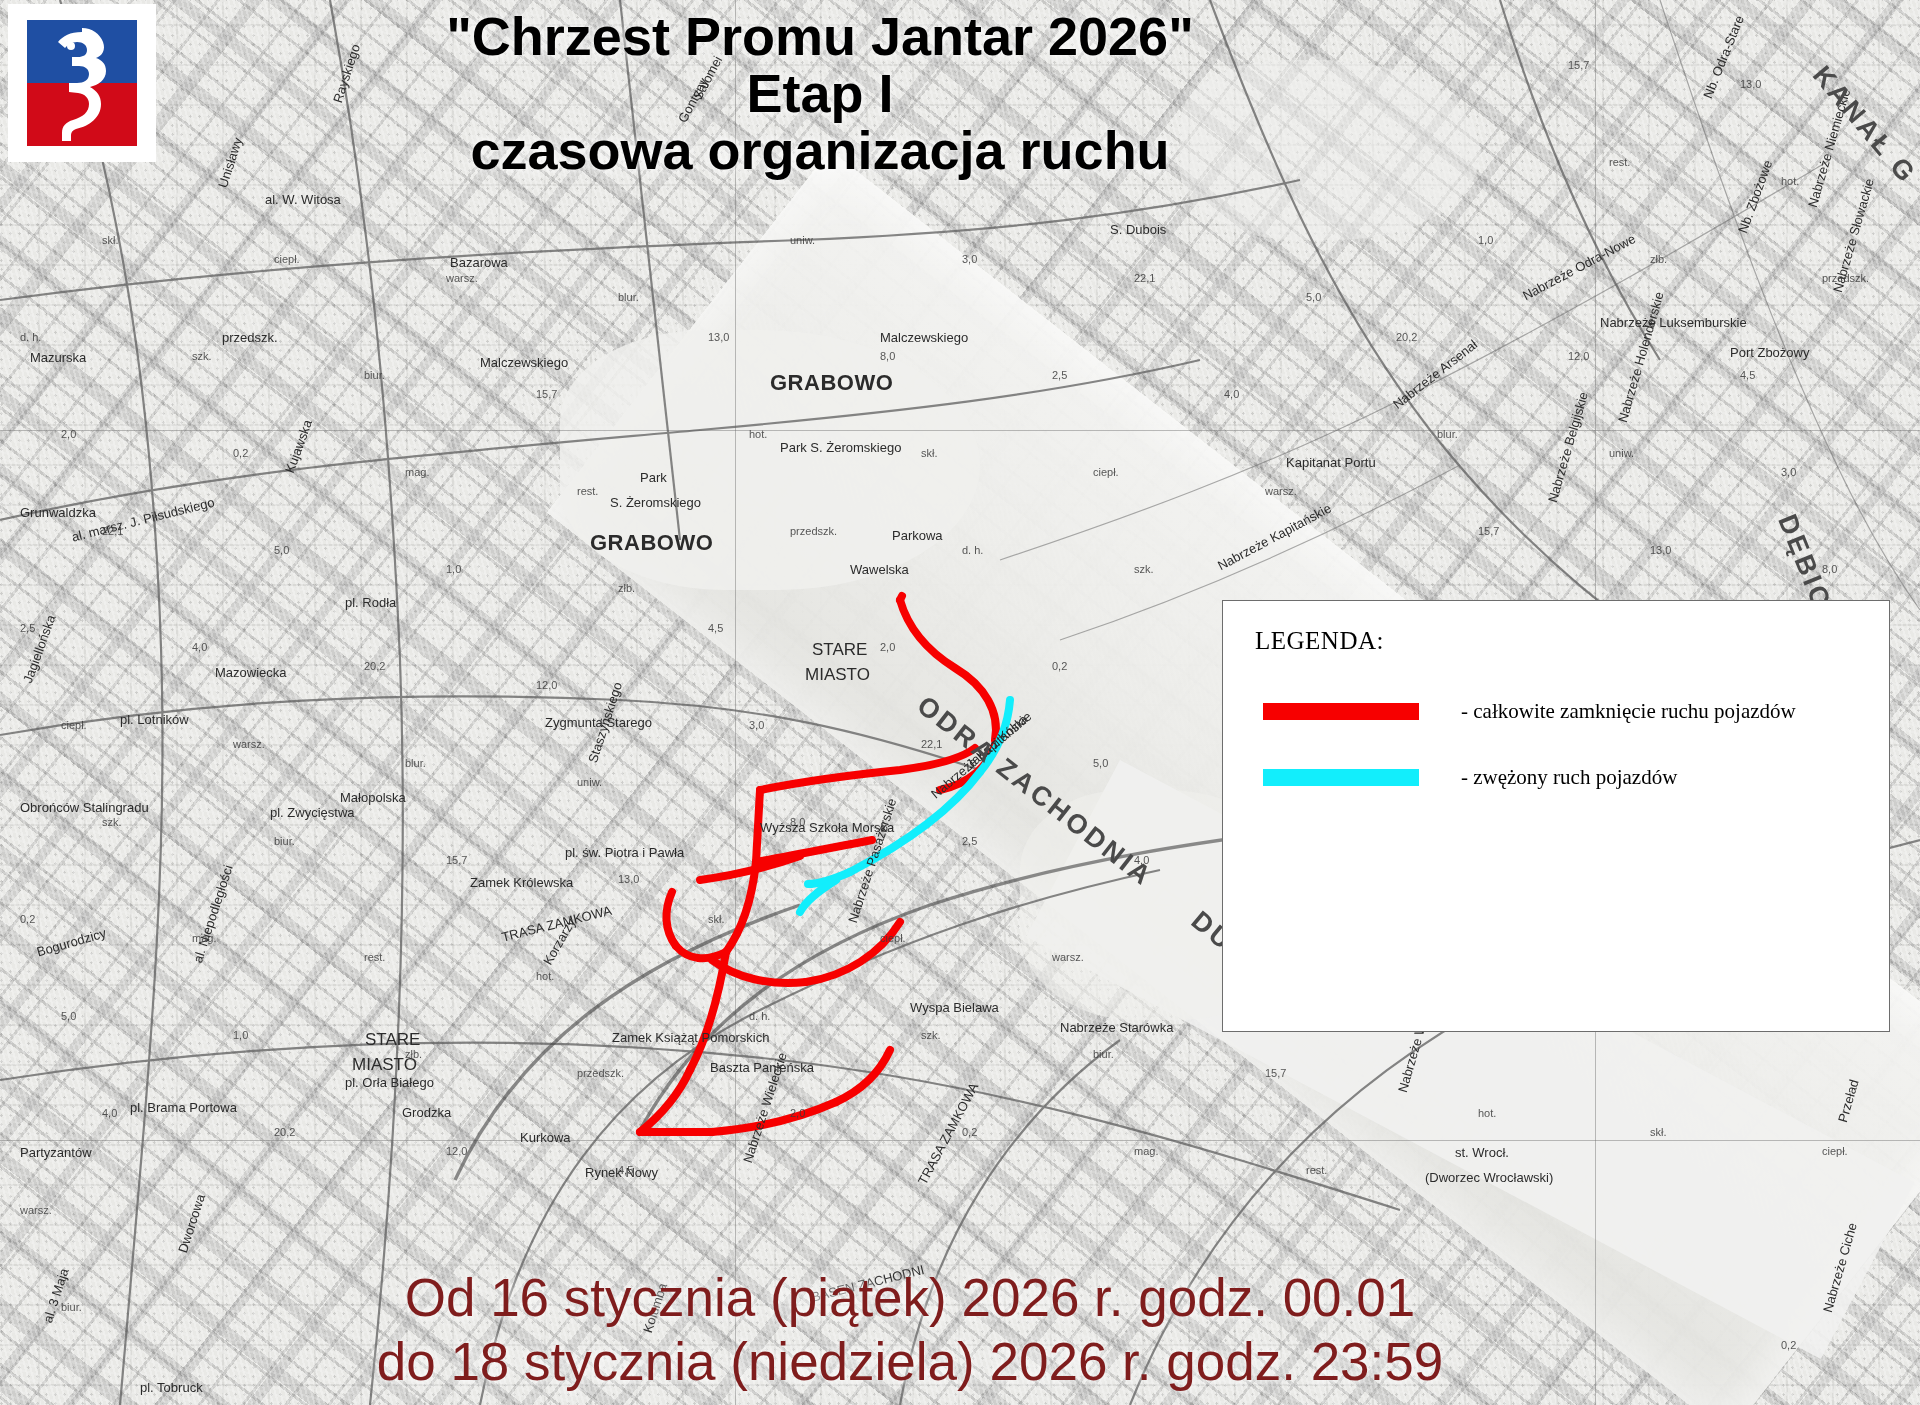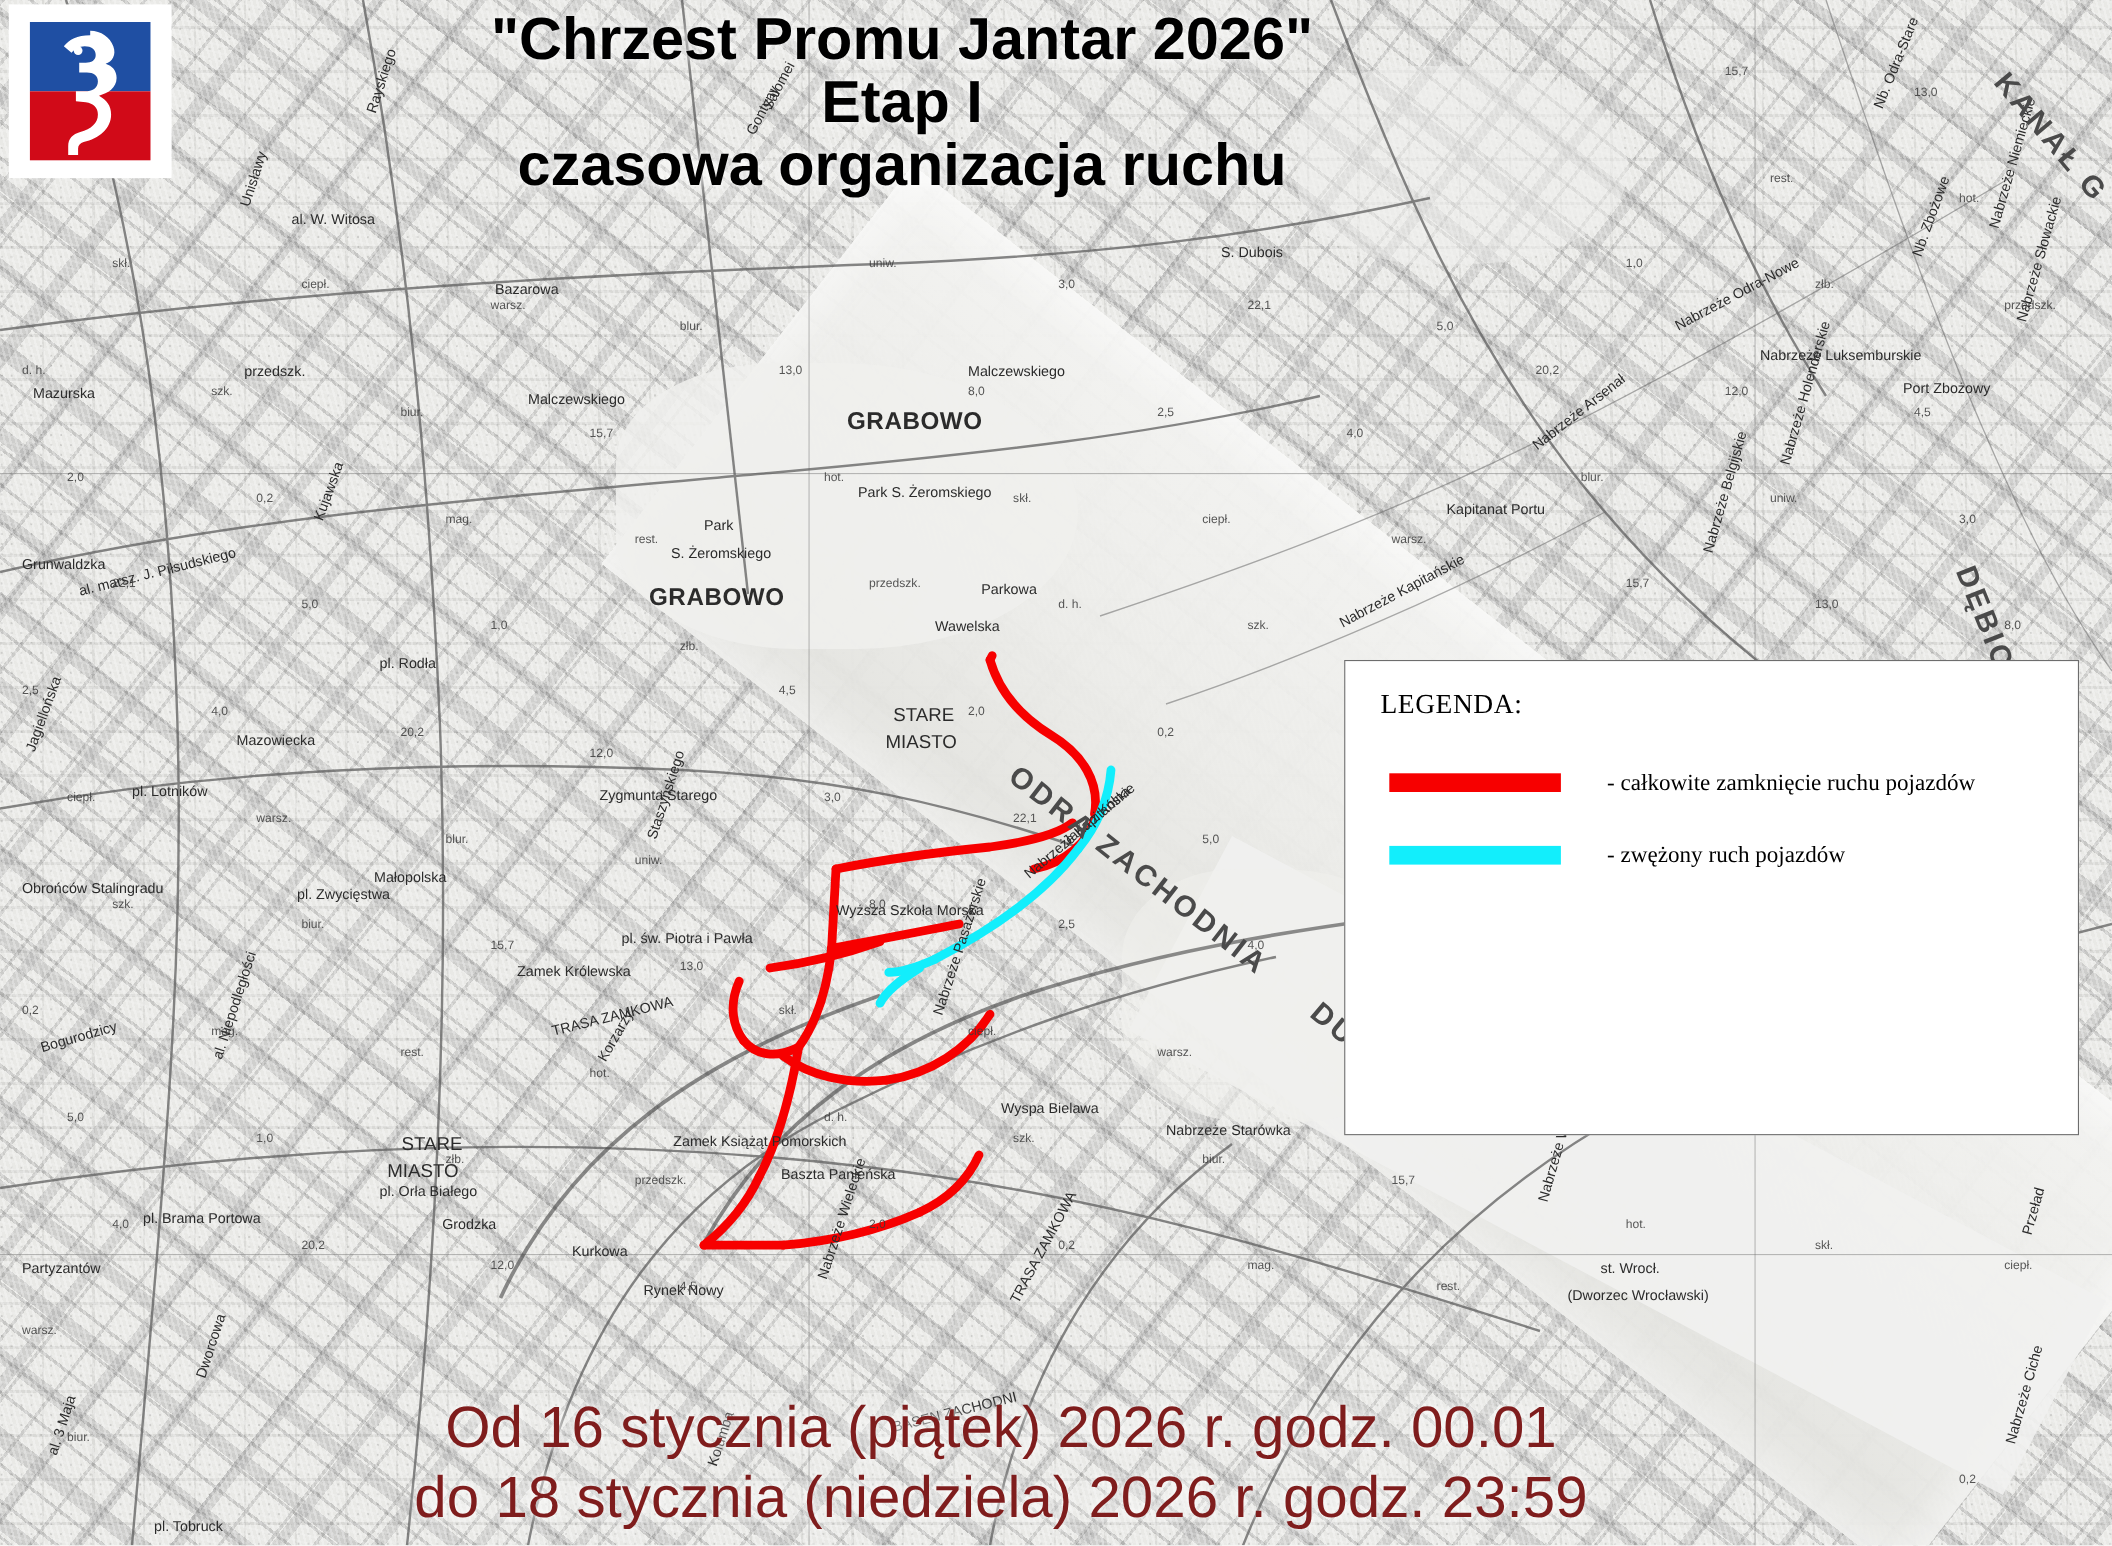--- a/index.html
+++ b/index.html
@@ -331,21 +331,21 @@
       <div class="map-label lbl-small" style="left: 710px; top: 1060px; transform-origin: left top;">Baszta Panieńska</div>
       <div class="map-label lbl-small" style="left: 402px; top: 1105px; transform-origin: left top;">Grodzka</div>
       <div class="map-label lbl-small" style="left: 520px; top: 1130px; transform-origin: left top;">Kurkowa</div>
       <div class="map-label lbl-small" style="left: 585px; top: 1165px; transform-origin: left top;">Rynek Nowy</div>
       <div class="map-label lbl-small" style="left: 910px; top: 1000px; transform-origin: left top;">Wyspa Bielawa</div>
       <div class="map-label lbl-small" style="left: 845px; top: 920px; transform: rotate(-72deg); transform-origin: left top;">Nabrzeże Pasażerskie</div>
       <div class="map-label lbl-small" style="left: 928px; top: 790px; transform: rotate(-40deg); transform-origin: left top;">Nabrzeże Kapitańskie</div>
       <div class="map-label lbl-small" style="left: 963px; top: 760px; transform: rotate(-40deg); transform-origin: left top;">Jana z Kolna</div>
       <div class="map-label lbl-small" style="left: 1215px; top: 560px; transform: rotate(-28deg); transform-origin: left top;">Nabrzeże Kapitańskie</div>
       <div class="map-label lbl-small" style="left: 1390px; top: 400px; transform: rotate(-38deg); transform-origin: left top;">Nabrzeże Arsenał</div>
-      <div class="map-label lbl-small" style="left: 1315px; top: 455px; transform-origin: left top;">Kapitanat Portu</div>
+      <div class="map-label lbl-small" style="left: 1286px; top: 455px; transform-origin: left top;">Kapitanat Portu</div>
       <div class="map-label lbl-small" style="left: 1060px; top: 1020px; transform-origin: left top;">Nabrzeże Starówka</div>
       <div class="map-label lbl-small" style="left: 1520px; top: 290px; transform: rotate(-28deg); transform-origin: left top;">Nabrzeże Odra-Nowe</div>
       <div class="map-label lbl-small" style="left: 1700px; top: 95px; transform: rotate(-68deg); transform-origin: left top;">Nb. Odra-Stare</div>
       <div class="map-label lbl-small" style="left: 1735px; top: 230px; transform: rotate(-70deg); transform-origin: left top;">Nb. Zbożowe</div>
       <div class="map-label lbl-small" style="left: 1730px; top: 345px; transform-origin: left top;">Port Zbożowy</div>
       <div class="map-label lbl-small" style="left: 1600px; top: 315px; transform-origin: left top;">Nabrzeże Luksemburskie</div>
       <div class="map-label lbl-small" style="left: 1615px; top: 420px; transform: rotate(-74deg); transform-origin: left top;">Nabrzeże Holenderskie</div>
       <div class="map-label lbl-small" style="left: 1545px; top: 500px; transform: rotate(-74deg); transform-origin: left top;">Nabrzeże Belgijskie</div>
       <div class="map-label lbl-small" style="left: 1830px; top: 290px; transform: rotate(-74deg); transform-origin: left top;">Nabrzeże Słowackie</div>
       <div class="map-label lbl-small" style="left: 1805px; top: 205px; transform: rotate(-74deg); transform-origin: left top;">Nabrzeże Niemieckie</div>

